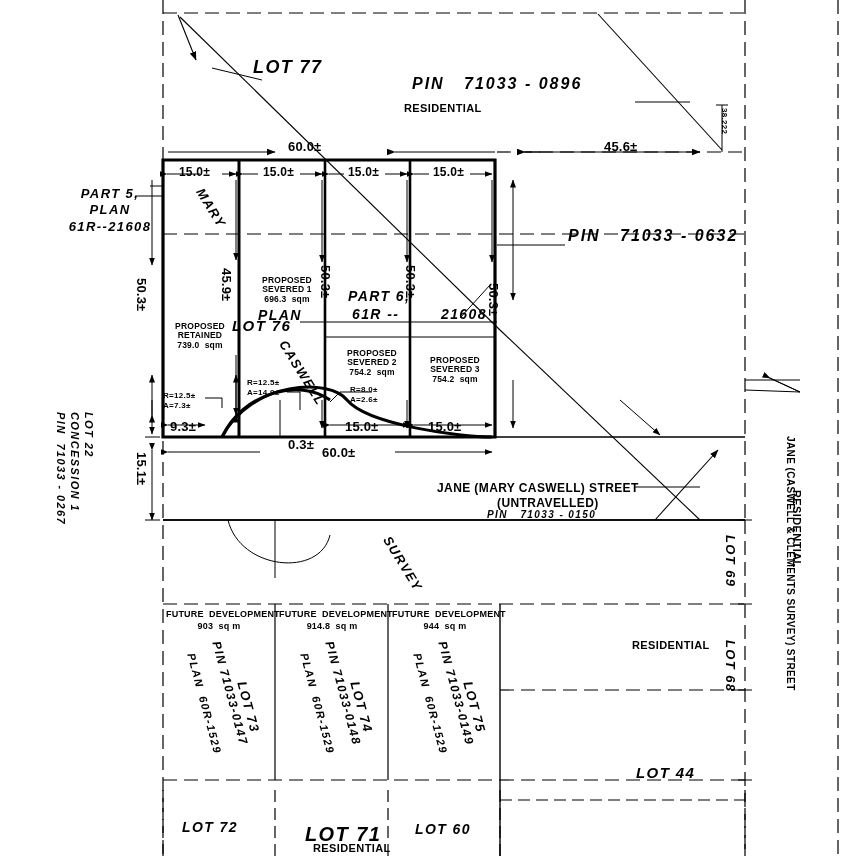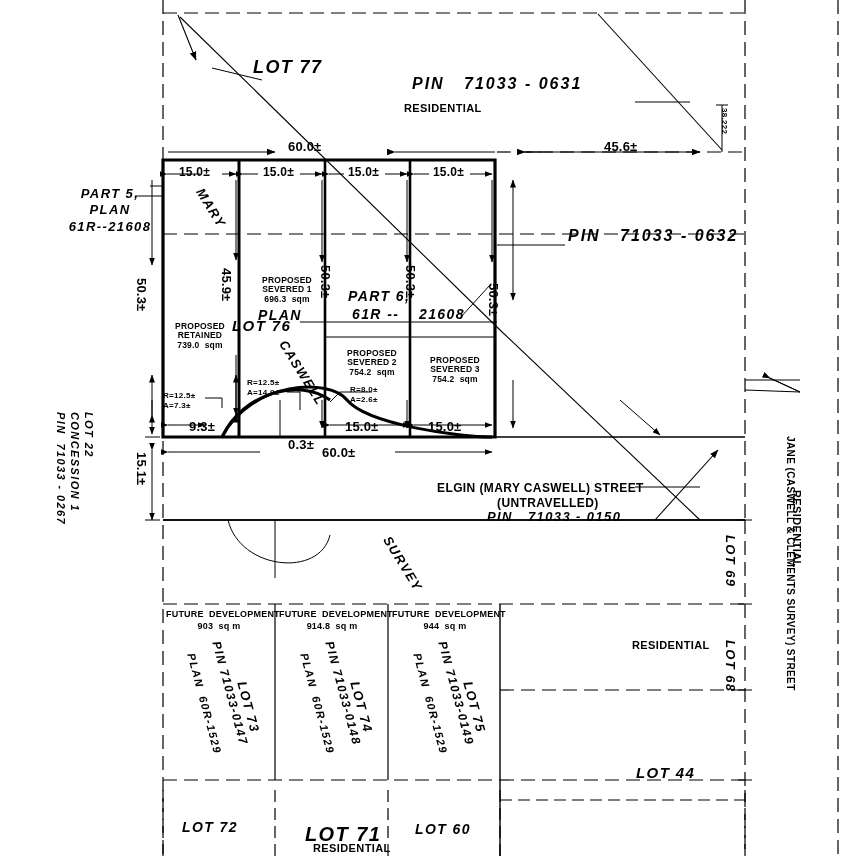--- a/index.html
+++ b/index.html
@@ -179,21 +179,21 @@
       <path d="M738,604 H752" stroke-width="1"></path>
       <path d="M738,690 H752" stroke-width="1"></path>
       <path d="M738,520 H752" stroke-width="1"></path>
       <path d="M738,780 H752" stroke-width="1"></path>
 
       <path d="M392,528 L425,600" stroke-width="0" stroke="none"></path>
     </g>
   </svg>
 
   <div class="lbl hand" style="left:253px;top:58px;font-size:18px;">LOT 77</div>
-  <div class="lbl hand" style="left:412px;top:76px;font-size:16px;letter-spacing:2px;">PIN   71033 - 0631</div>
+  <div class="lbl hand" style="left:412px;top:76px;font-size:16px;letter-spacing:2px;">PIN   71033 - 0896</div>
   <div class="lbl cap" style="left:404px;top:103px;font-size:11px;">RESIDENTIAL</div>
 
   <div class="lbl hand" style="left:568px;top:228px;font-size:16px;letter-spacing:2px;">PIN   71033 - 0632</div>
   <div class="lbl tiny" style="left:728px;top:108px;transform:rotate(90deg);transform-origin:left top;font-size:8px;">38.222</div>
 
   <div class="lbl hand ctr" style="left:60px;top:186px;width:100px;font-size:13px;line-height:1.25;">PART 5,
 PLAN
 61R--21608</div>
 
   <div class="lbl hand" style="left:66px;top:412px;transform:rotate(90deg);transform-origin:left top;font-size:11px;">PIN  71033 - 0267</div>
@@ -229,38 +229,38 @@
   <div class="lbl area" style="left:415px;top:356px;width:80px;">PROPOSED
 SEVERED 3</div>
   <div class="lbl area" style="left:415px;top:375px;width:80px;">754.2  sqm</div>
 
   <div class="lbl hand" style="left:205px;top:186px;transform:rotate(58deg);transform-origin:left top;font-size:13px;">MARY</div>
   <div class="lbl hand" style="left:288px;top:338px;transform:rotate(58deg);transform-origin:left top;font-size:13px;">CASWELL</div>
   <div class="lbl hand" style="left:258px;top:308px;font-size:14px;">PLAN</div>
   <div class="lbl hand" style="left:232px;top:318px;font-size:15px;">LOT 76</div>
   <div class="lbl hand" style="left:348px;top:289px;font-size:14px;">PART 6,</div>
   <div class="lbl hand" style="left:352px;top:307px;font-size:14px;">61R --</div>
-  <div class="lbl hand" style="left:419px;top:307px;font-size:14px;">21608</div>
+  <div class="lbl hand" style="left:441px;top:307px;font-size:14px;">21608</div>
 
   <div class="lbl tiny" style="left:163px;top:392px;">R=12.5±</div>
   <div class="lbl tiny" style="left:163px;top:402px;">A=7.3±</div>
   <div class="lbl tiny" style="left:247px;top:379px;">R=12.5±</div>
   <div class="lbl tiny" style="left:247px;top:389px;">A=14.9±</div>
   <div class="lbl tiny" style="left:350px;top:386px;">R=8.0±</div>
   <div class="lbl tiny" style="left:350px;top:396px;">A=2.6±</div>
 
-  <div class="lbl dim" style="left:170px;top:420px;margin-left:19px;">9.3±</div>
+  <div class="lbl dim" style="left:170px;top:420px;">9.3±</div>
   <div class="lbl dim" style="left:288px;top:438px;">0.3±</div>
   <div class="lbl dim" style="left:345px;top:420px;">15.0±</div>
   <div class="lbl dim" style="left:428px;top:420px;">15.0±</div>
   <div class="lbl dim" style="left:322px;top:446px;">60.0±</div>
 
-  <div class="lbl cap" style="left:437px;top:482px;font-size:12px;">ELGIN (MARY CASWELL) STREET</div>
+  <div class="lbl cap" style="left:437px;top:482px;font-size:12px;">JANE (MARY CASWELL) STREET</div>
   <div class="lbl cap" style="left:497px;top:497px;font-size:12px;">(UNTRAVELLED)</div>
-  <div class="lbl hand" style="left:487px;top:510px;font-size:13px;">PIN   71033 - 0150</div>
+  <div class="lbl hand" style="left:487px;top:510px;font-size:10px;">PIN   71033 - 0150</div>
 
   <div class="lbl hand" style="left:392px;top:534px;transform:rotate(58deg);transform-origin:left top;font-size:13px;">SURVEY</div>
 
   <div class="lbl cap" style="left:802px;top:490px;transform:rotate(90deg);transform-origin:left top;font-size:11px;">RESIDENTIAL</div>
   <div class="lbl cap" style="left:795px;top:436px;transform:rotate(90deg);transform-origin:left top;font-size:10px;">JANE (CASWELL &amp; CLEMENTS SURVEY) STREET</div>
 
   <div class="lbl area" style="left:166px;top:610px;width:106px;font-size:9px;">FUTURE  DEVELOPMENT</div>
   <div class="lbl area" style="left:166px;top:622px;width:106px;font-size:9px;">903  sq m</div>
   <div class="lbl hand" style="left:222px;top:640px;transform:rotate(75deg);transform-origin:left top;font-size:12px;">PIN 71033-0147</div>
   <div class="lbl hand" style="left:196px;top:652px;transform:rotate(75deg);transform-origin:left top;font-size:11px;">PLAN  60R-1529</div>

